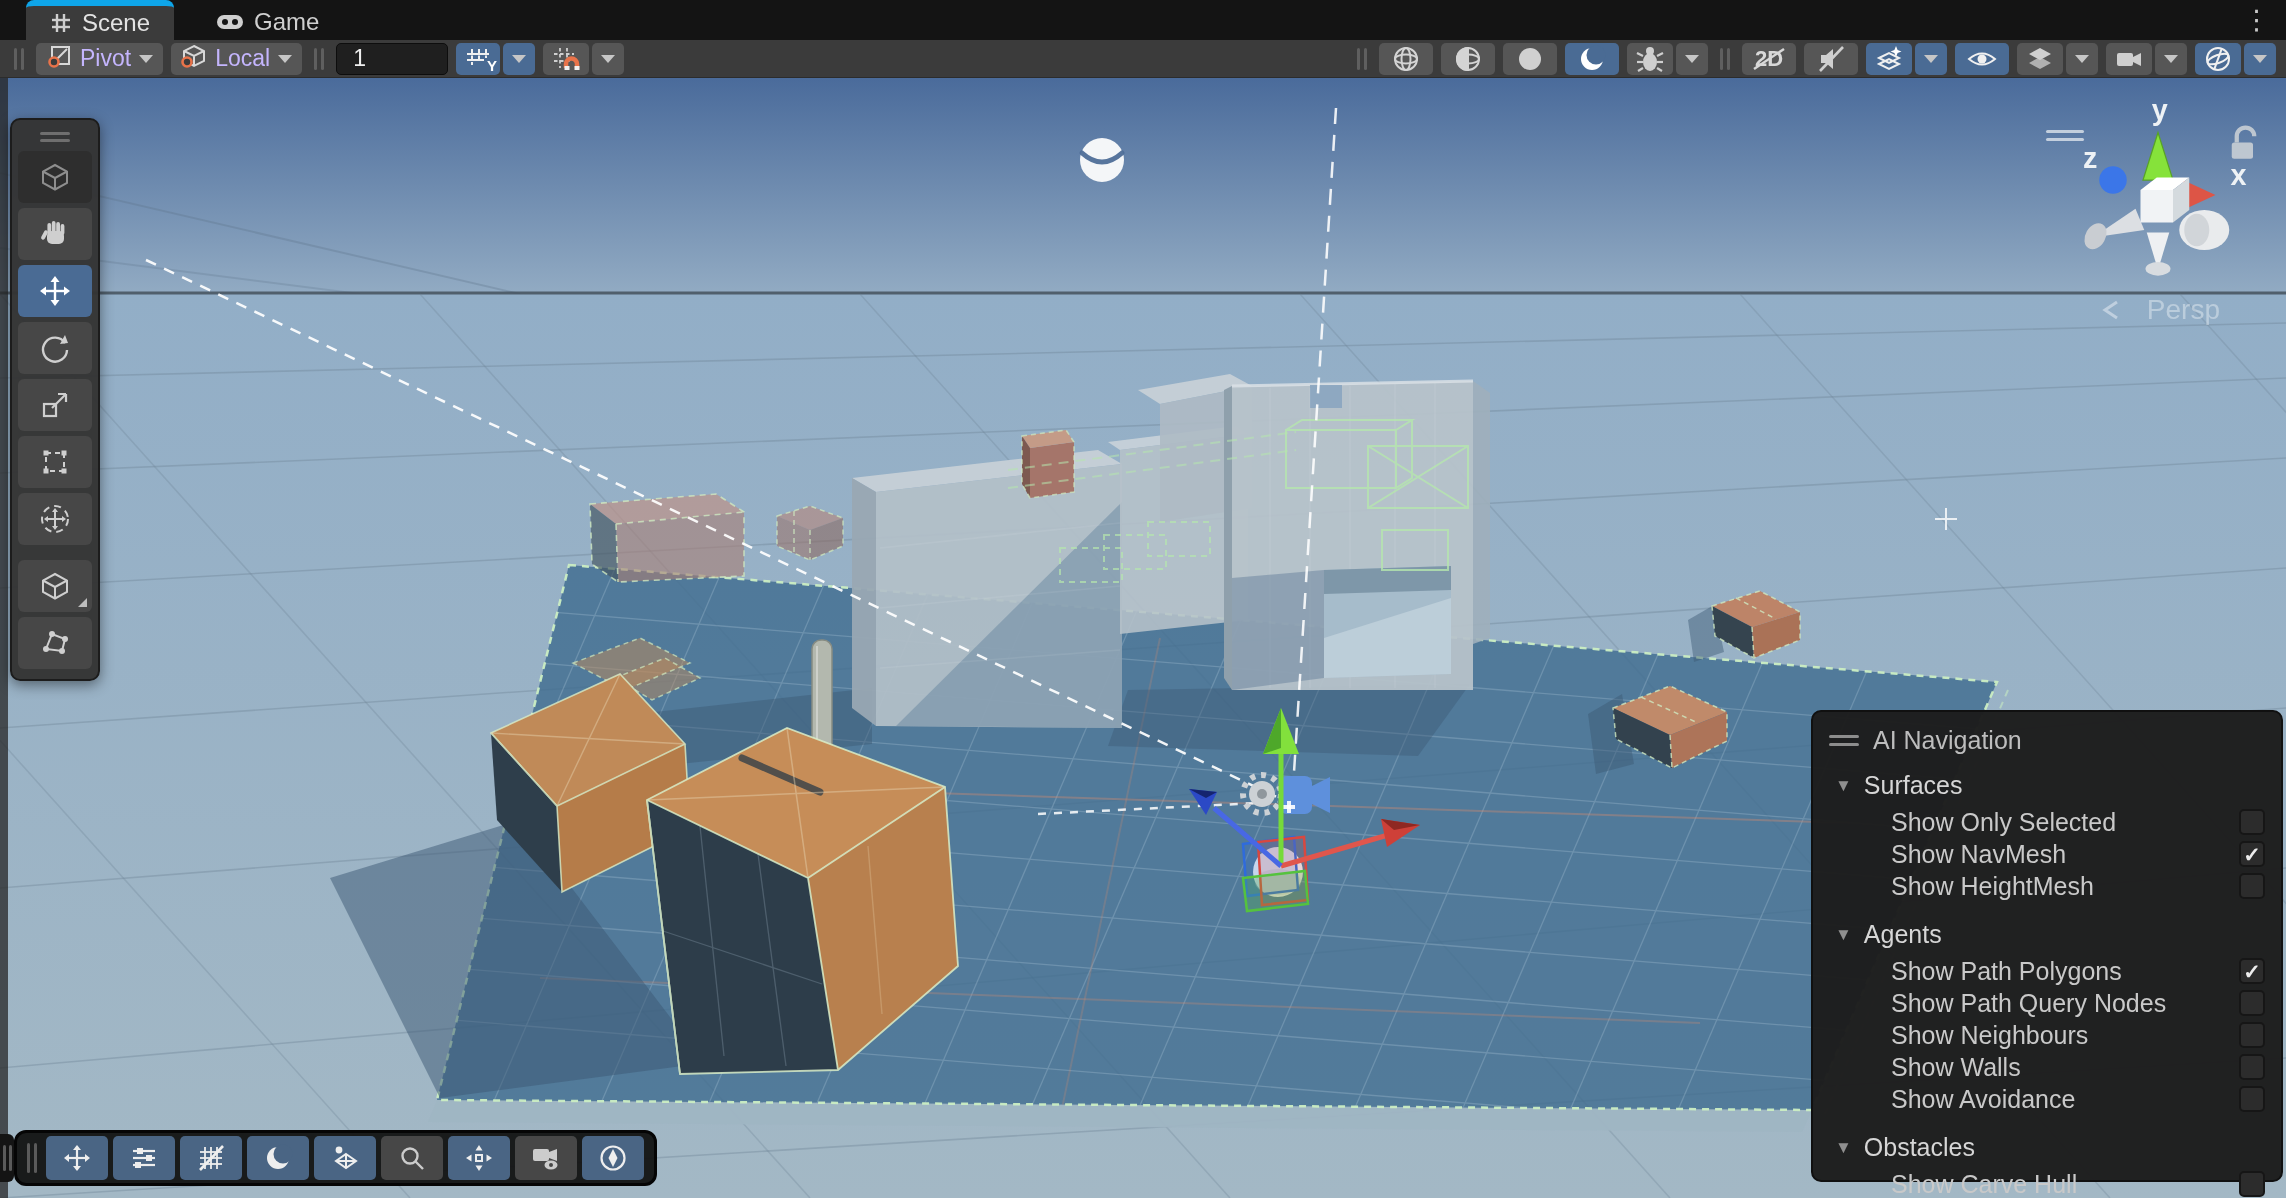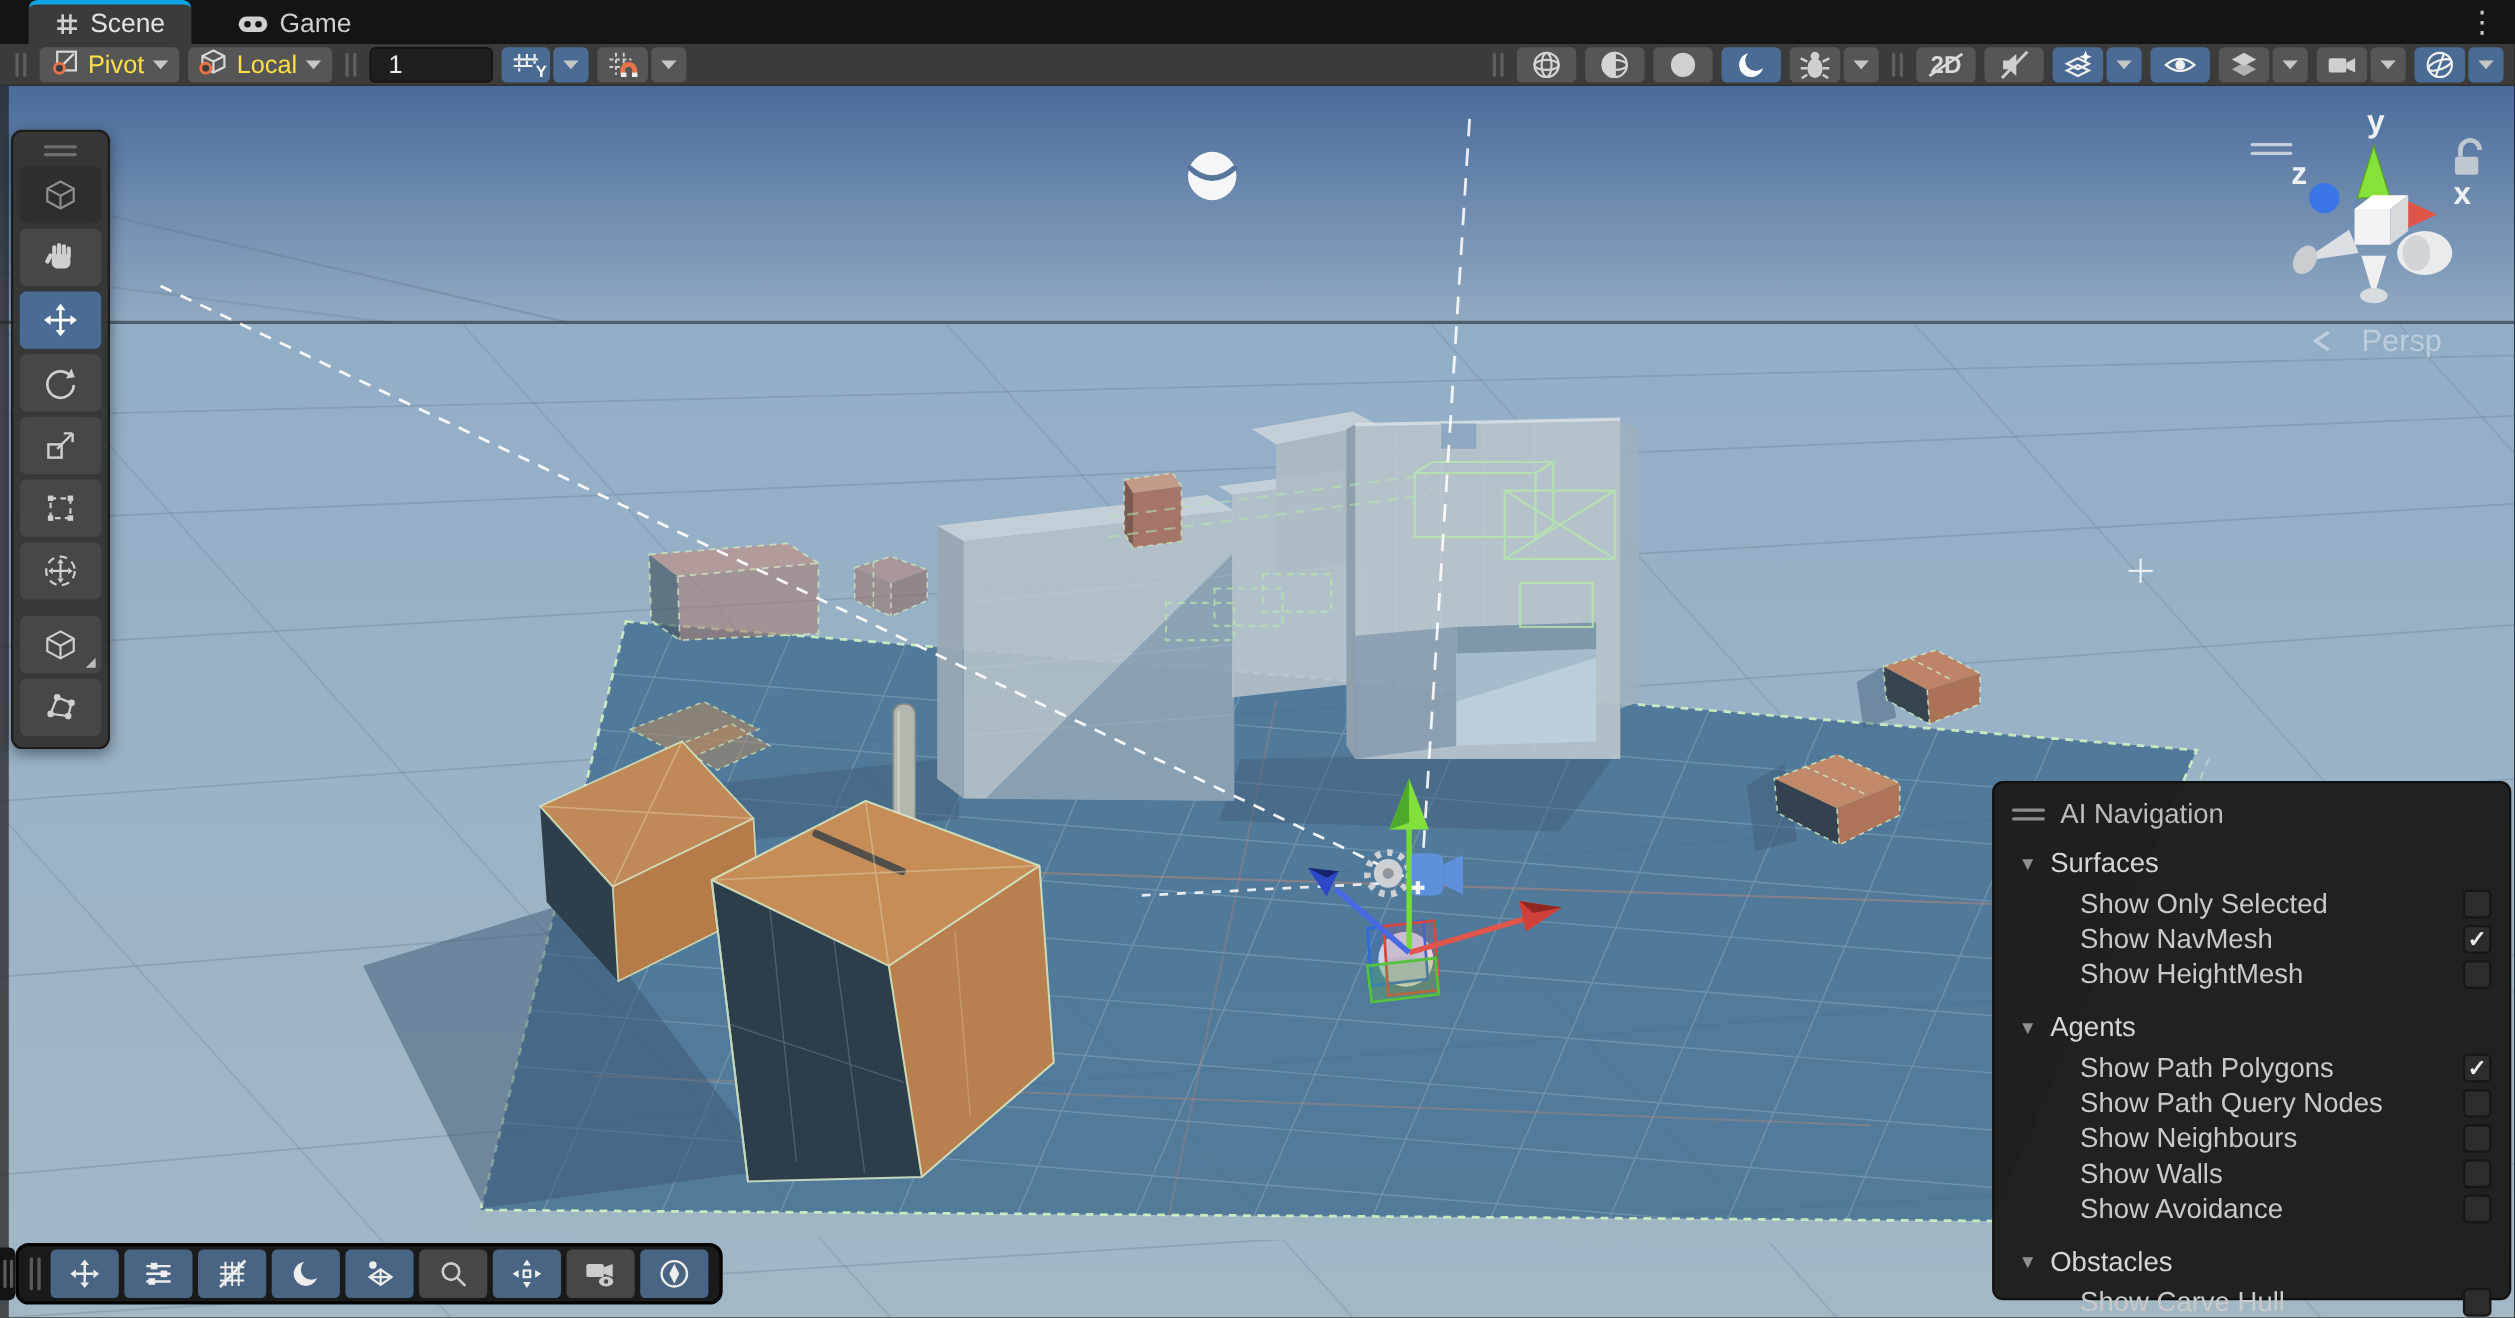--- a/index.html
+++ b/index.html
@@ -4,31 +4,31 @@
 <style>
   * { margin:0; padding:0; box-sizing:border-box; }
   html,body { width:2286px; height:1198px; overflow:hidden; background:#181818;
               font-family:"Liberation Sans", sans-serif; }
 
   
   .tabbar { position:absolute; left:0; top:0; width:2286px; height:40px; background:#141414;
             display:flex; align-items:flex-end; }
   .tab { height:36px; display:flex; align-items:center; gap:10px; padding:0 24px;
          color:#cfcfcf; font-size:24px; position:relative; }
-  .tab.active { background:#3b3b3b; border-top:4px solid #0ea5e9; height:40px;
+  .tab.active { background:#3b3b3b; border-top:6px solid #0ea5e9; height:40px;
                 border-radius:8px 8px 0 0; color:#e3e3e3; }
   .tab .ticon { display:flex; align-items:center; }
   .kebab { position:absolute; right:16px; top:4px; color:#c9c9c9; font-size:27px; letter-spacing:0; }
 
   
   .toolbar { position:absolute; left:0; top:40px; width:2286px; height:38px; background:#3b3b3b;
              display:flex; align-items:center; gap:8px; padding:0 10px; border-bottom:1px solid #2c2c2c; }
   .handle { display:flex; gap:4px; margin:0 4px; }
   .handle i { display:block; width:3px; height:22px; background:#5f5f5f; border-radius:2px; }
-  .tbtn { height:32px; background:#565656; border-radius:5px; color:#fde047; font-size:23px;
+  .tbtn { height:32px; background:#565656; border-radius:5px; color:#c4b5fd; font-size:23px;
           display:flex; align-items:center; gap:8px; padding:0 10px; }
   .caret { width:0; height:0; border-left:7px solid transparent; border-right:7px solid transparent;
            border-top:8px solid #c6c6c6; }
   .snapfield { width:112px; height:32px; background:#1f1f1f; border:1px solid #0d0d0d; border-radius:5px;
                color:#eee; font-size:23px; display:flex; align-items:center; padding-left:16px; }
   .split { display:flex; gap:3px; }
   .seg { height:32px; background:#565656; border-radius:5px; display:flex; align-items:center;
          justify-content:center; padding:0 8px; position:relative; }
   .seg.blue { background:#4a6b94; }
   .seg.arrow { width:32px; }

